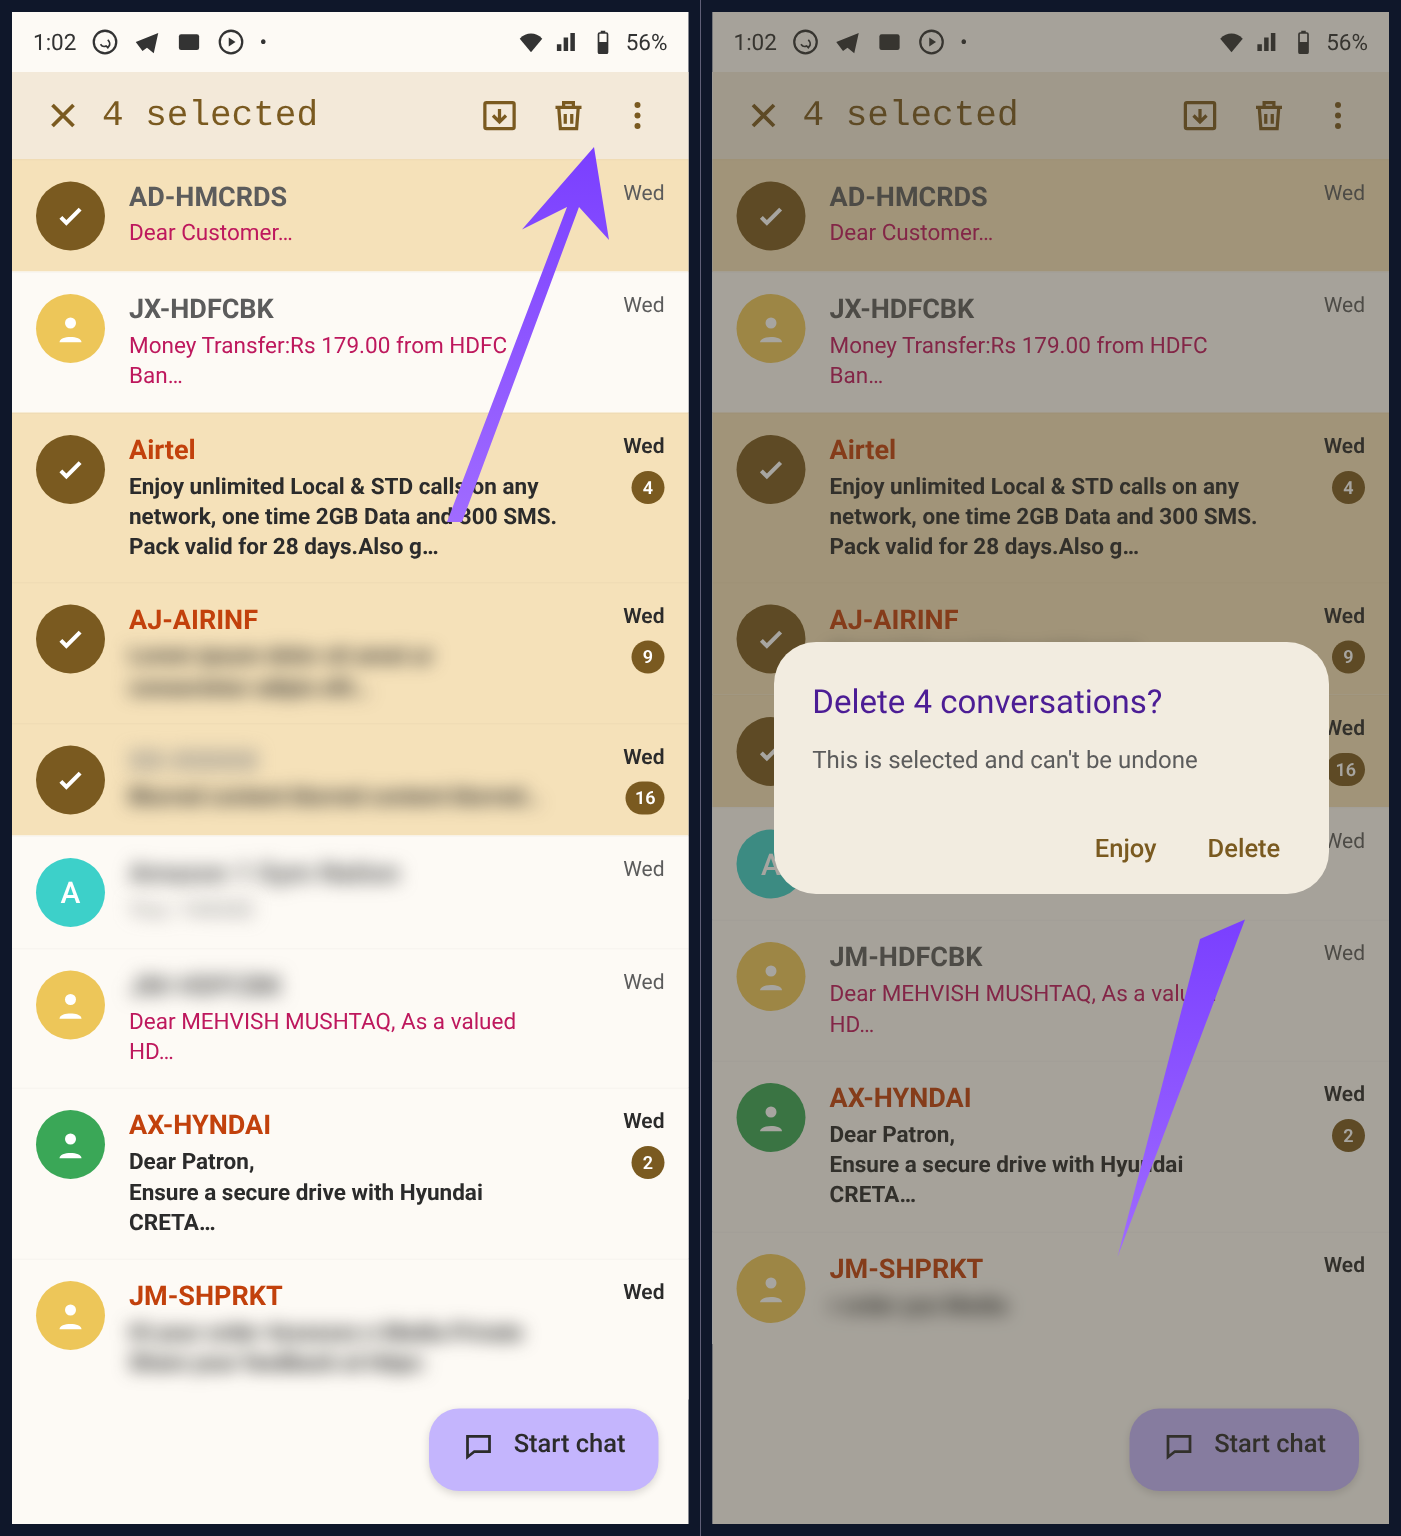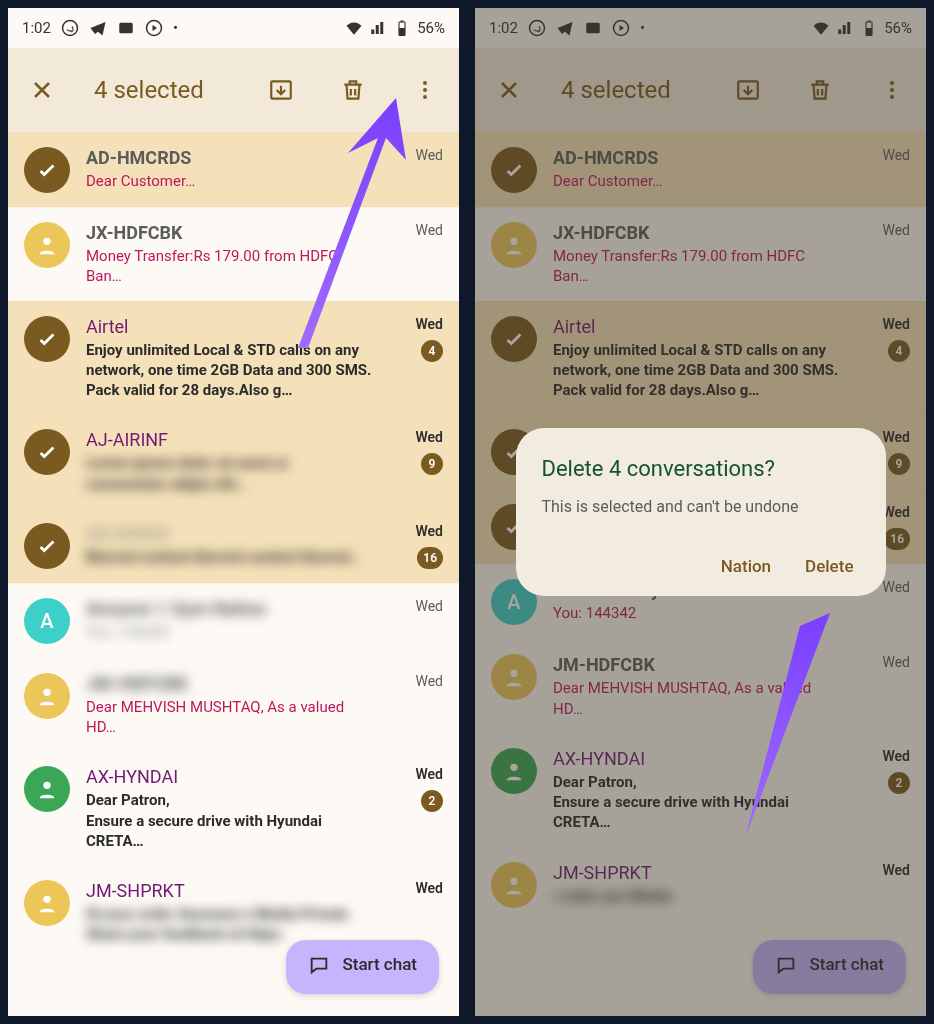--- a/index.html
+++ b/index.html
@@ -23,26 +23,27 @@
     display: flex;
     align-items: center;
     padding: 0 14px;
     font-size: 15px;
     color: #333;
   }
   .statusbar .left { display: flex; align-items: center; gap: 10px; }
   .statusbar .right { margin-left: auto; display: flex; align-items: center; gap: 6px; }
   .sb-icon { width: 18px; height: 18px; display:inline-flex; align-items:center; justify-content:center; }
   .selectionbar {
-    height: 84px;
+    height: 58px;
     background: #f3e9d9;
     display: flex;
     align-items: center;
     padding: 0 14px;
-    gap: 32px;
+    gap: 6px;
+    font-family: Liberation Mono, monospace;
   }
   .selectionbar .count {
     font-size: 24px;
     color: #7a5a20;
     flex: 1;
   }
   .iconbtn {
     width: 40px; height: 40px;
     display: flex; align-items: center; justify-content: center;
     color: #7a5a20;
@@ -63,21 +64,21 @@
     display: flex; align-items: center; justify-content: center;
     flex-shrink: 0;
     color: #fff; font-weight: 500; font-size: 20px;
   }
   .avatar.check { background: #7a5a20; }
   .avatar.yellow { background: #edc659; }
   .avatar.green  { background: #3aa757; }
   .avatar.teal   { background: #3dd0c9; color:#fff; }
   .avatar svg { width: 22px; height: 22px; }
   .body { flex: 1; min-width: 0; }
-  .sender { font-size: 18px; font-weight: 400; color: #701a75; margin-bottom: 3px; }
+  .sender { font-size: 18px; font-weight: 700; color: #c2410c; margin-bottom: 3px; }
   .sender.read { font-weight: 700; color: #5c5c5c; }
   .preview { font-size: 15px; color: #be185d; line-height: 1.35; }
   .preview.bold { font-weight: 700; color: #2b2b2b; }
   .meta { display: flex; flex-direction: column; align-items: flex-end; gap: 8px; margin-left: 28px; }
   .time { font-size: 14px; font-weight: 600; color: #2b2b2b; }
   .time.read { font-weight: 400; color: #5c5c5c; }
   .badge {
     background: #7a5a20; color:#fff; font-size:12px; font-weight:600;
     min-width:22px; height:22px; border-radius:11px;
     display:flex; align-items:center; justify-content:center; padding:0 6px;
@@ -102,21 +103,21 @@
     background: rgba(60,55,45,0.45);
   }
   .dialog {
     position: absolute;
     left: 50%; top: 50%; transform: translate(-50%,-50%);
     width: 370px;
     background: #f2ece0;
     border-radius: 28px;
     padding: 28px 26px 20px 26px;
   }
-  .dialog-title { font-size: 22px; color: #14532d; margin-bottom: 16px; }
+  .dialog-title { font-size: 22px; color: #4c1d95; margin-bottom: 16px; }
   .dialog-msg   { font-size: 16px; color: #5c5c5c; margin-bottom: 40px; }
   .dialog-actions { display: flex; justify-content: flex-end; gap: 34px; padding-right:6px;}
   .dialog-actions span { font-size: 17px; font-weight: 500; color: #7a5a20; cursor: pointer; }
   .arrow {
     position: absolute;
     pointer-events: none;
     transform-origin: bottom center;
   }
   .arrow svg { display:block; }
 </style>
@@ -580,21 +581,21 @@
           <path d="M4 5h16v11H9l-5 4z"></path>
         </svg></span>
     <span>Start chat</span>
   </div>
 
   <div class="scrim"></div>
   <div class="dialog">
     <div class="dialog-title">Delete 4 conversations?</div>
     <div class="dialog-msg">This is selected and can't be undone</div>
     <div class="dialog-actions">
-      <span>Nation</span>
+      <span>Enjoy</span>
       <span>Delete</span>
     </div>
   </div>
 
   <div class="arrow" style="left:250px; top:560px;">
     <svg width="150" height="280" viewBox="0 0 150 280">
       <defs>
           <linearGradient id="g2" x1="0" y1="1" x2="0" y2="0">
             <stop offset="0" stop-color="#a06bff"></stop>
             <stop offset="1" stop-color="#7a3fff"></stop>

